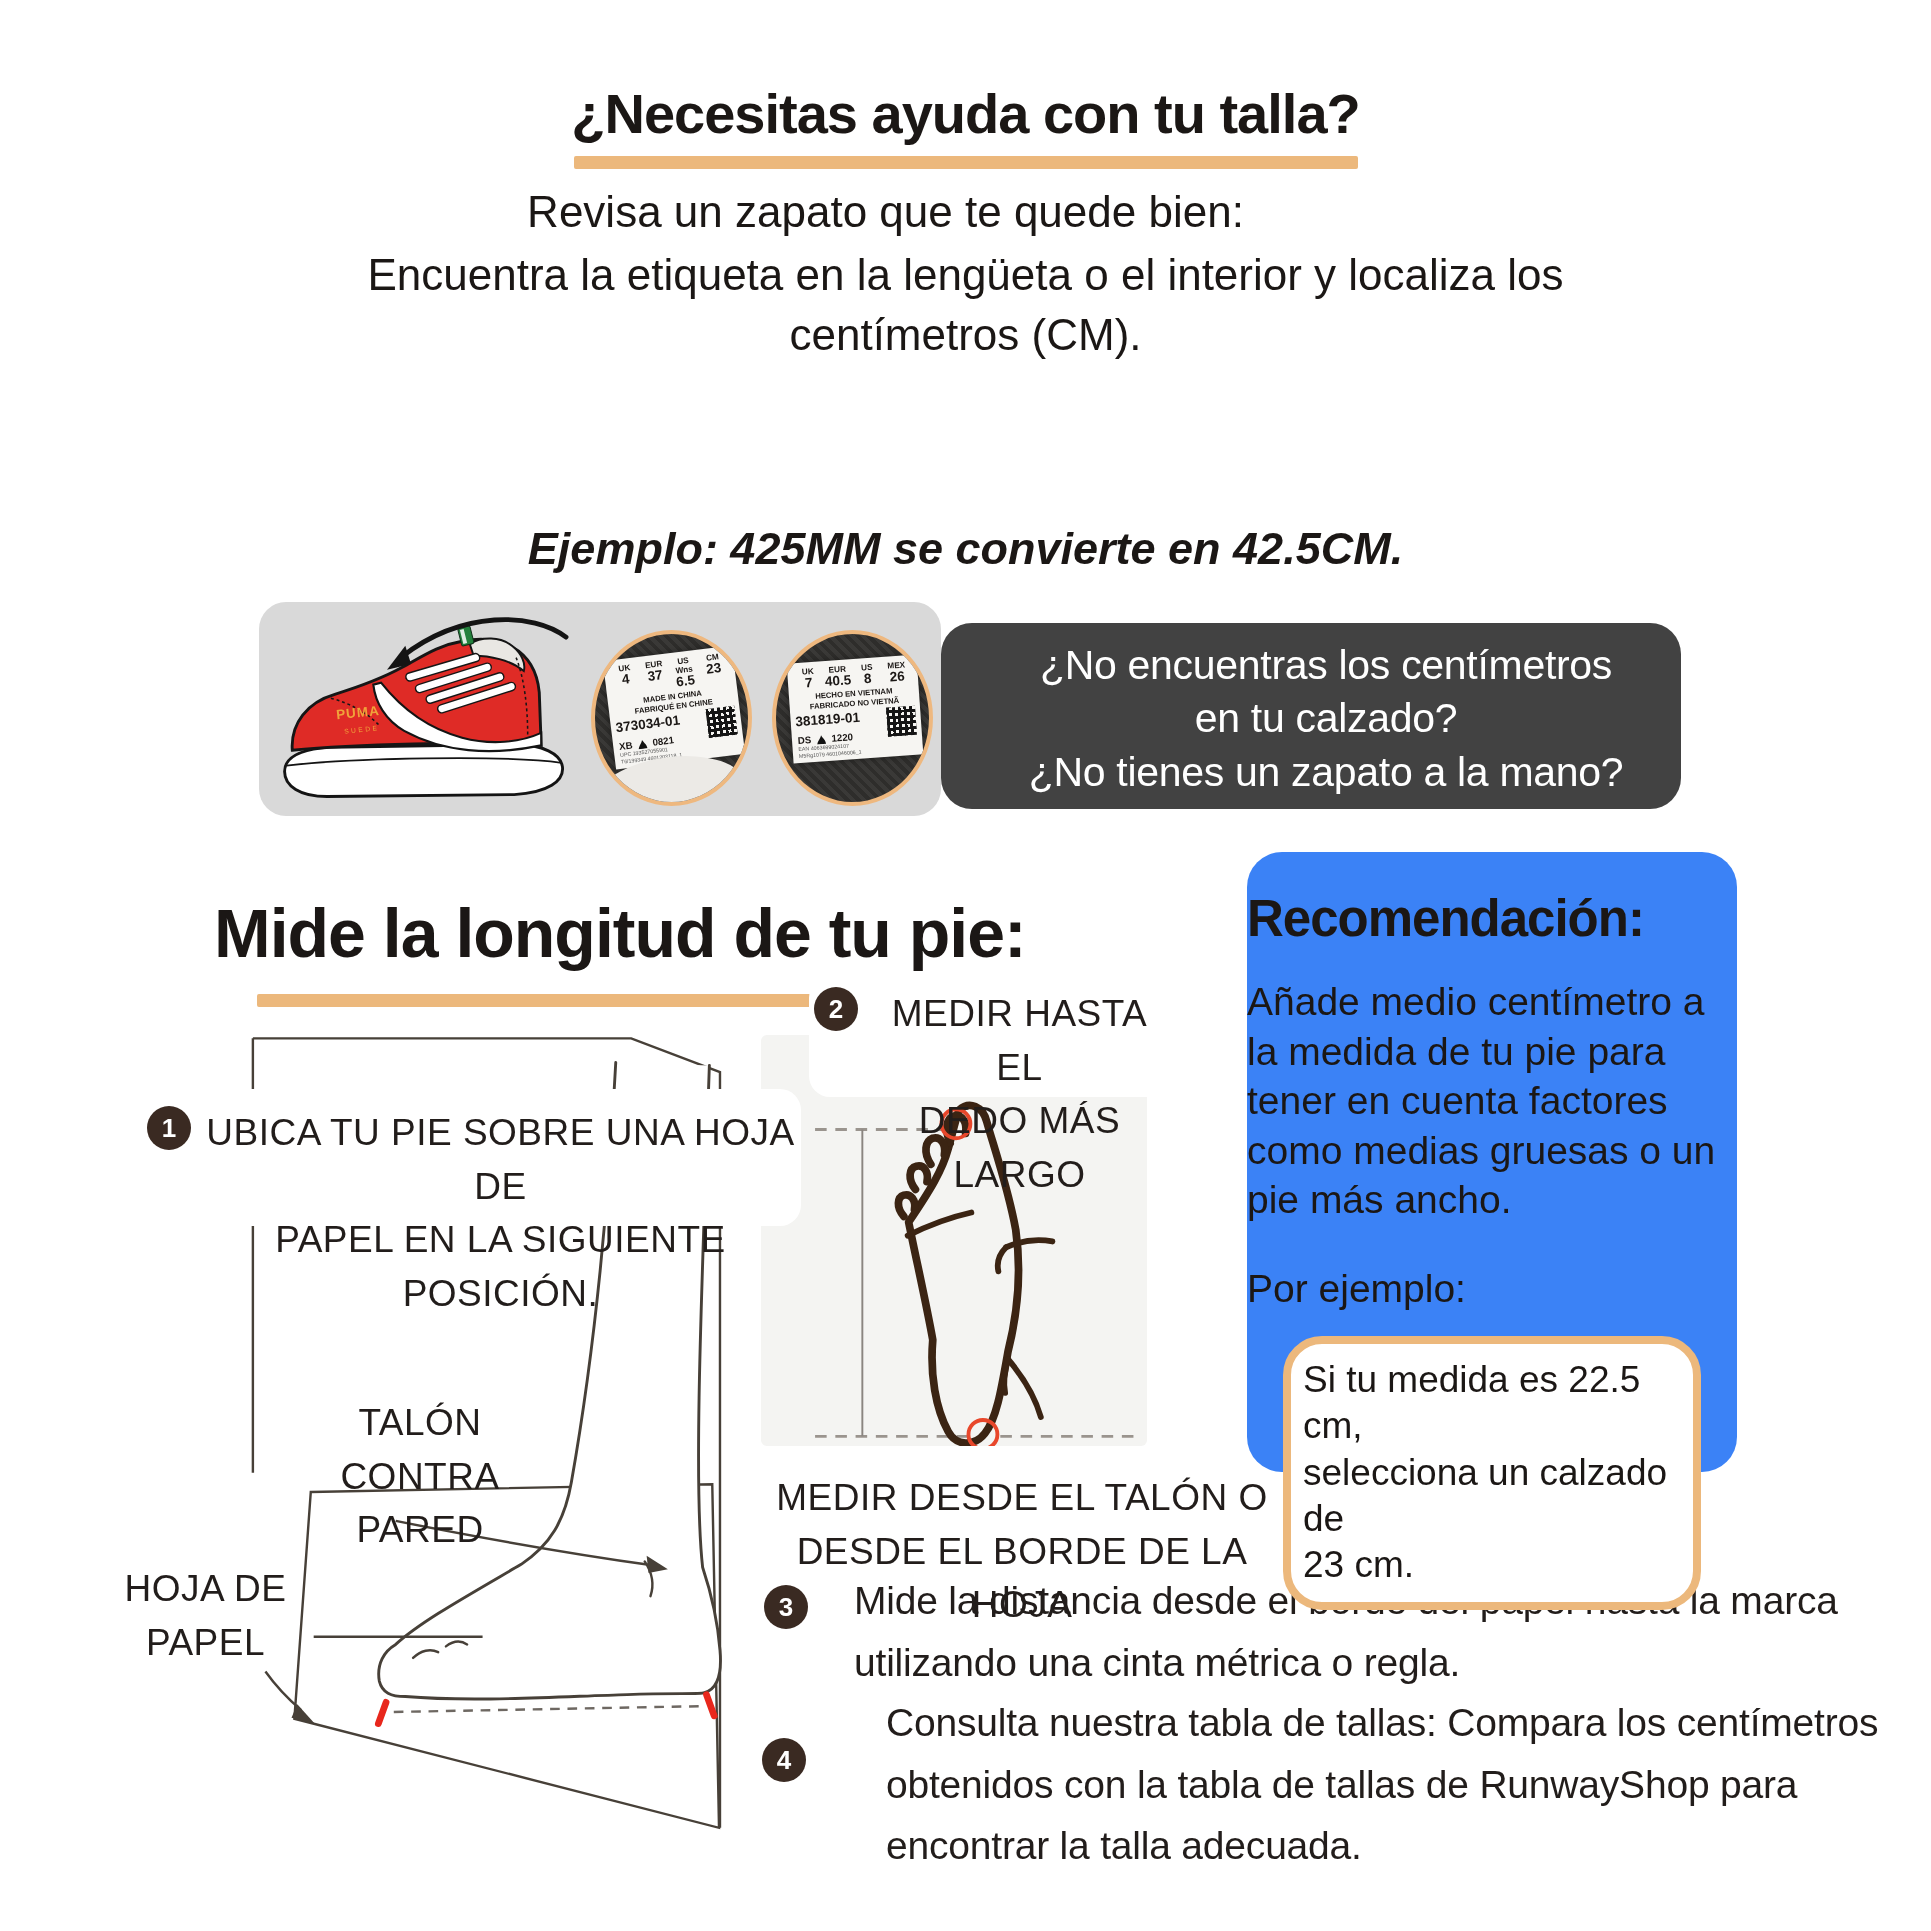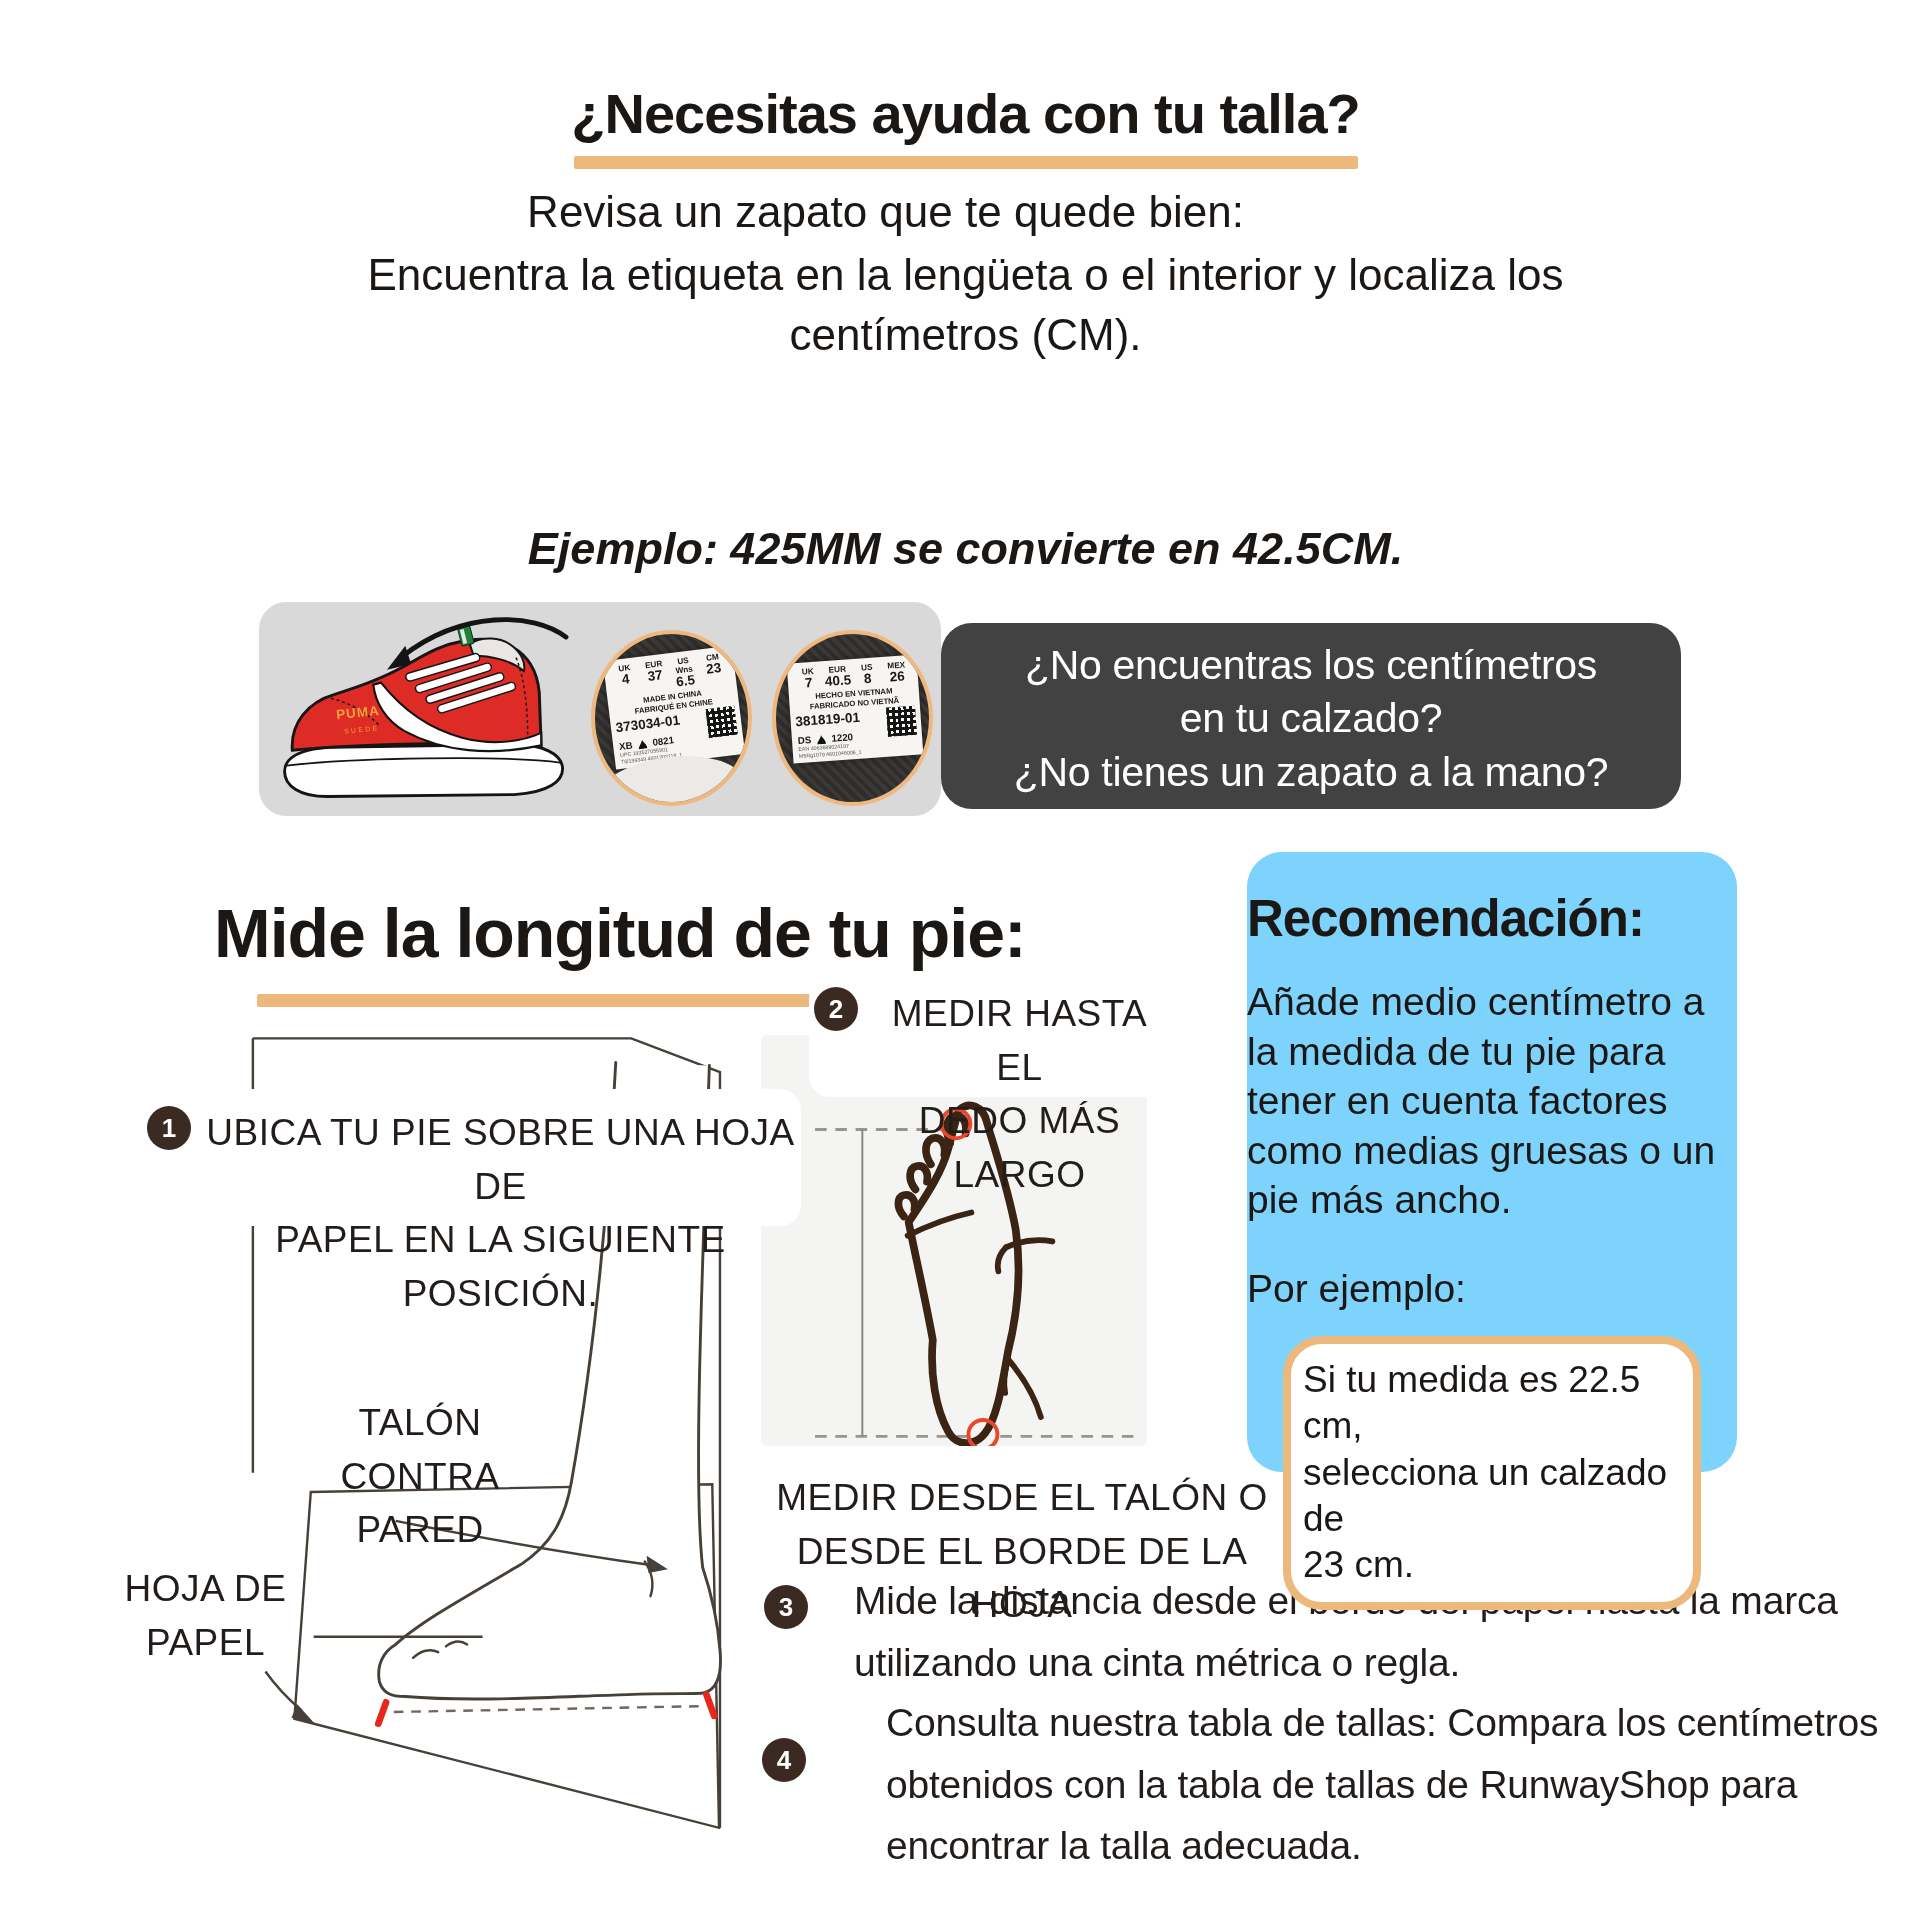--- a/index.html
+++ b/index.html
@@ -40,21 +40,21 @@
   .qr{width:29px;height:29px;
       background:repeating-linear-gradient(90deg,#151515 0 2.9px,transparent 2.9px 5.8px),
                  repeating-linear-gradient(0deg,#151515 0 2.9px,#f6f5f2 2.9px 5.8px);}
   .fac-row{display:flex;align-items:center;gap:4.8px;font-size:9.7px;font-weight:bold;margin-top:-7.7px;padding-left:2.9px;}
   .micro{font-size:5.3px;color:#555;text-align:left;line-height:1.25;padding-left:2.9px;}
   .tissue{position:absolute;left:1.9px;bottom:-25px;width:149px;height:70px;background:#eceae6;
           border-radius:50%;transform:rotate(-7deg);}
 
   
   .dark-box{left:941px;top:623px;width:740px;height:186px;background:#424242;border-radius:31px;}
-  .dark-text{left:941px;top:639px;width:740px;font-size:41px;line-height:1.3;color:#ffffff;letter-spacing:-0.3px;}
+  .dark-text{left:941px;top:639px;width:740px;font-size:41px;line-height:1.3;color:#ffffff;letter-spacing:-0.3px;padding-left:15px;}
 
   
   .measure-title{left:214px;top:894px;width:869px;font-size:68px;font-weight:bold;letter-spacing:-1px;}
   .rule-measure{left:257px;top:994px;width:763px;}
 
   .badge{width:44px;height:44px;border-radius:50%;background:#3A2A22;color:#fff;
          display:flex;align-items:center;justify-content:center;font-size:26px;font-weight:bold;}
   .caps{font-size:37px;letter-spacing:0.5px;color:#221d1b;line-height:1.45;}
 
   .step1-box{left:135px;top:1089px;width:666px;height:137px;background:#fff;border-radius:21px;}
@@ -71,21 +71,21 @@
   .paper-label{left:104px;top:1562px;width:203px;}
   .heel-label{left:771px;top:1471px;width:502px;}
 
   .body-step{font-size:39px;line-height:1.58;color:#221d1b;letter-spacing:-0.2px;}
   .badge-3{left:764px;top:1585px;}
   .step3-text{left:854px;top:1570px;width:1004px;}
   .badge-4{left:762px;top:1738px;}
   .step4-text{left:848px;top:1692px;width:1023px;margin-left:38px;}
 
   
-  .reco{left:1247px;top:852px;width:490px;height:620px;background:#7dd3fc;border-radius:35px;}
+  .reco{left:1247px;top:852px;width:490px;height:620px;background:#3b82f6;border-radius:35px;}
   .reco-title{margin-top:37px;font-size:51px;font-weight:bold;letter-spacing:-1px;}
   .reco-body{margin-top:29px;font-size:39px;line-height:1.27;}
   .reco-ej{margin-top:42px;font-size:39px;}
   .reco-example{margin:25px auto 0;width:378px;background:#ffffff;border:8.7px solid #ECB87C;
                 border-radius:39px;padding:13.5px 11.6px;font-size:37px;line-height:1.25;}
 
   svg text{font-family:"Liberation Sans", sans-serif;}
 </style>
 </head>
 <body>

